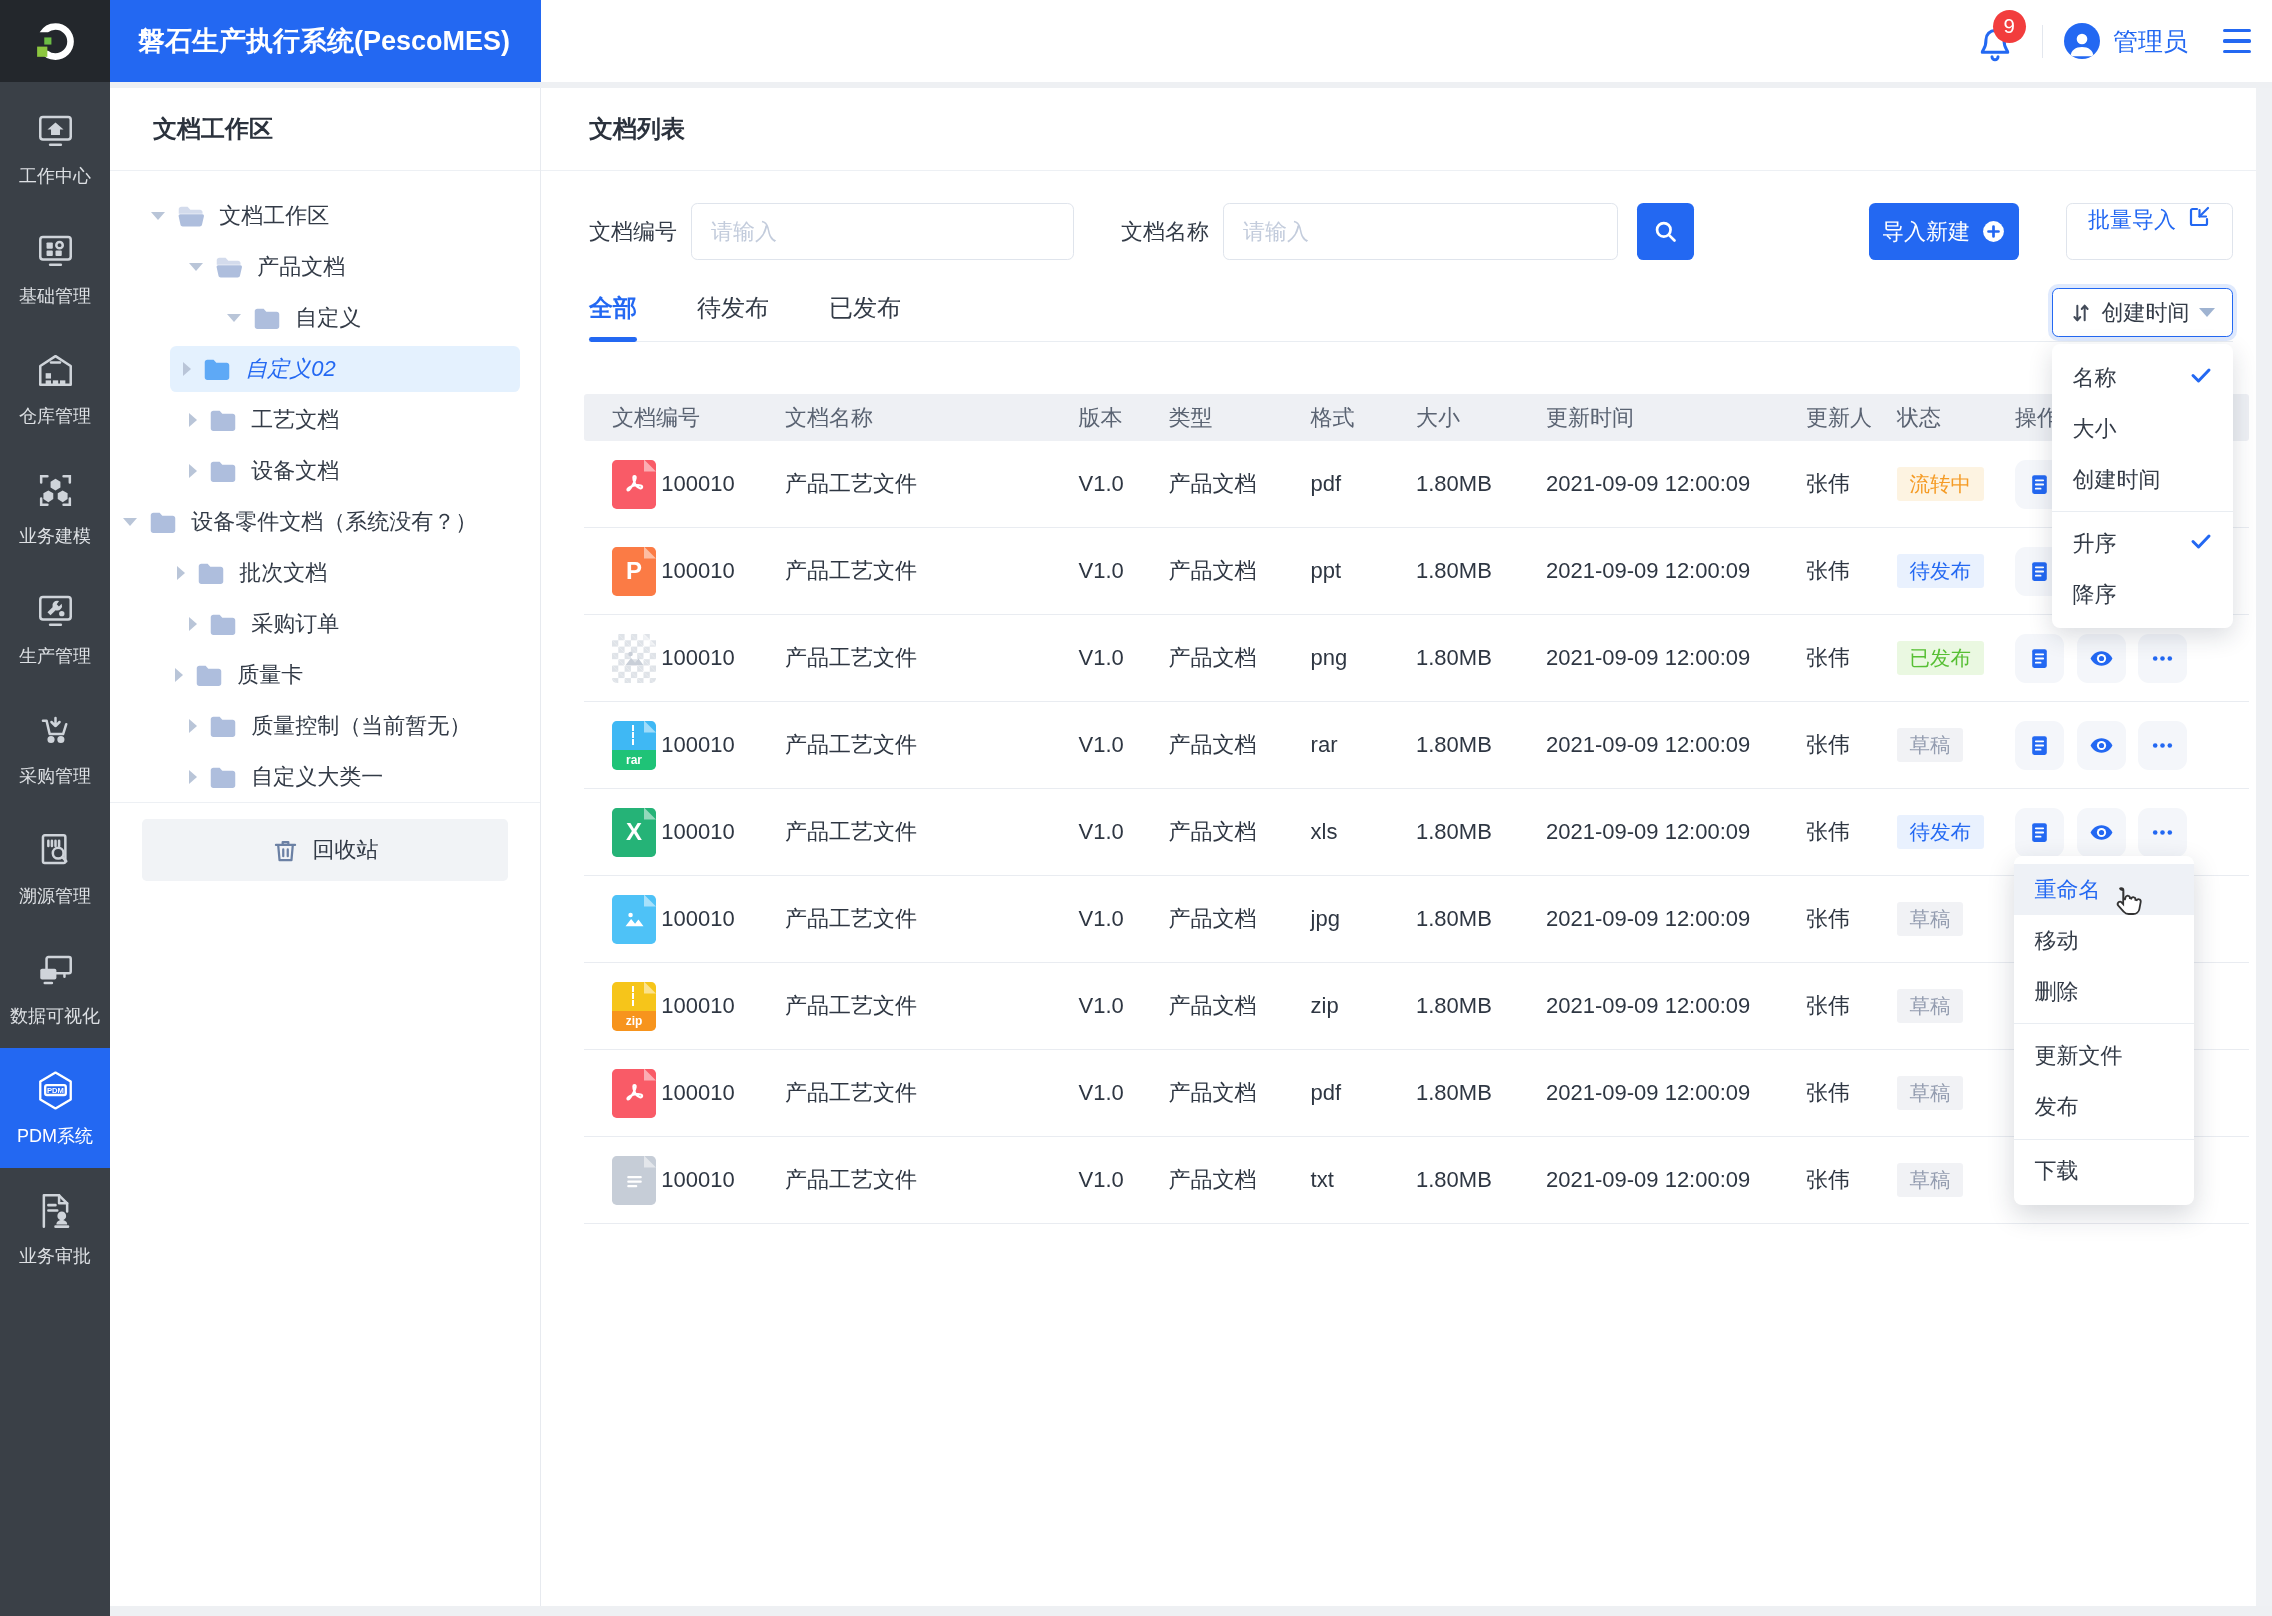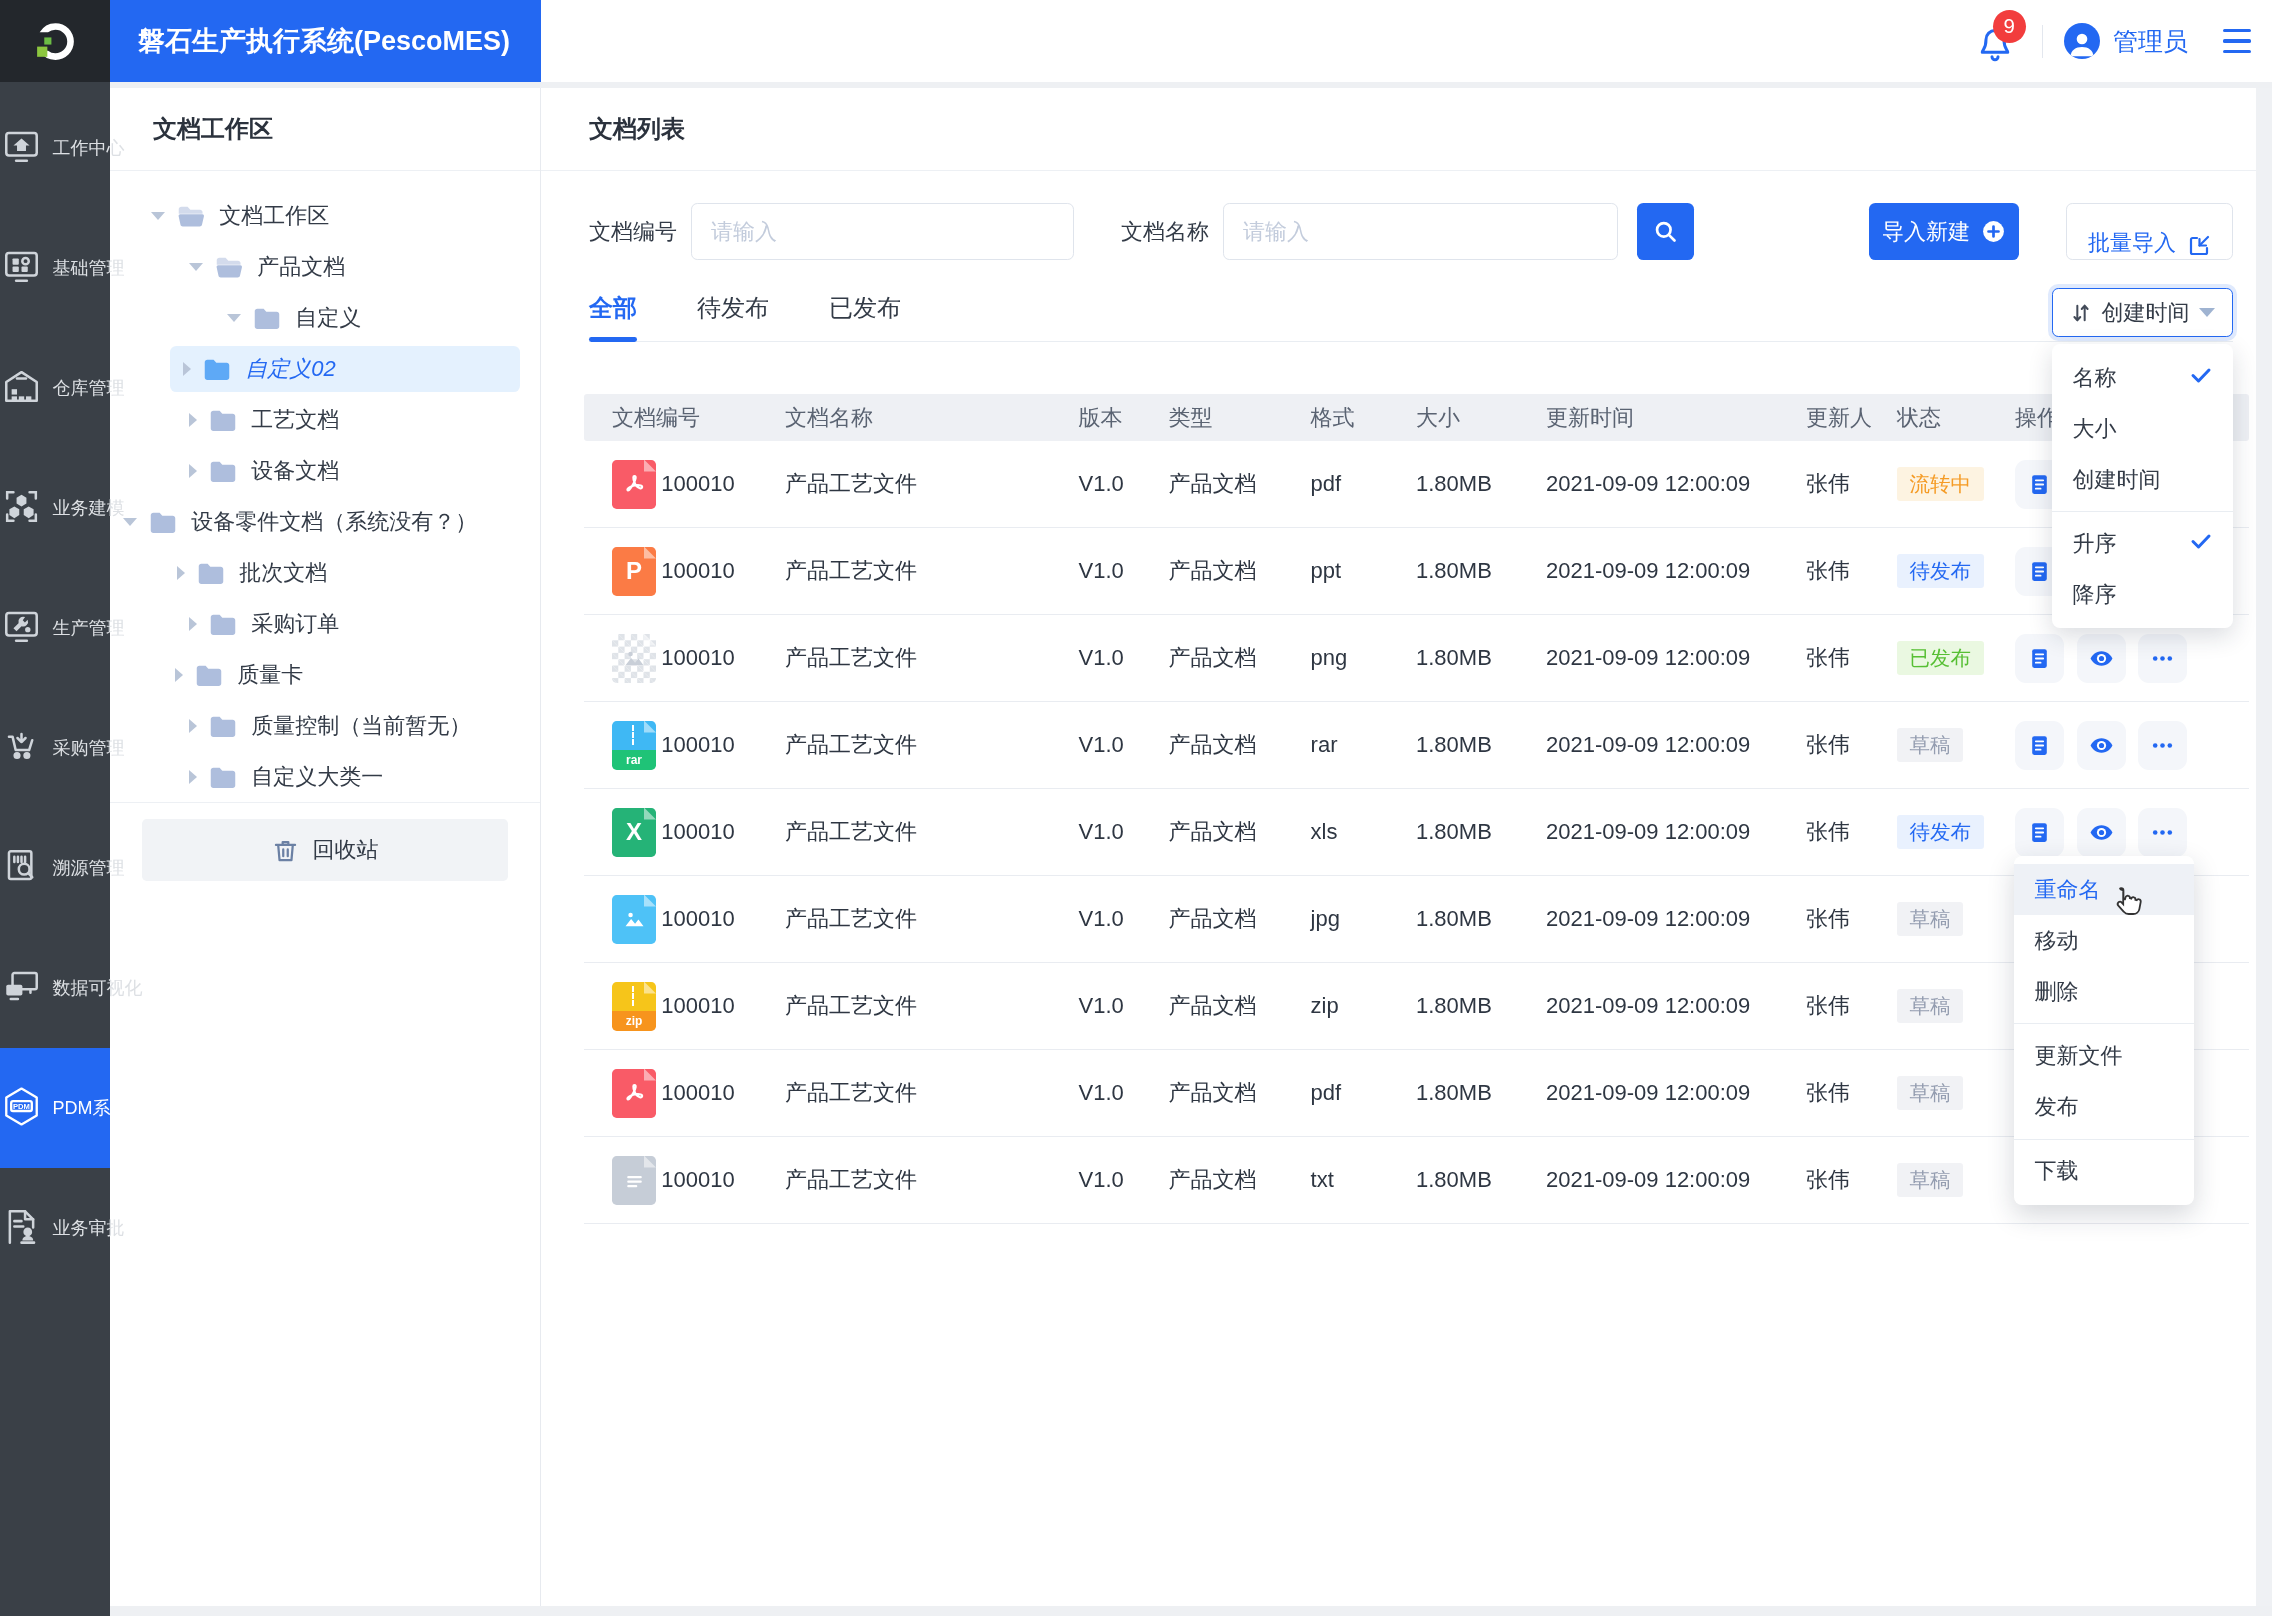--- a/index.html
+++ b/index.html
@@ -14,21 +14,21 @@
   .bell>svg{width:36px;height:36px;position:absolute;left:0;bottom:0}
   .nbadge{position:absolute;top:-11px;left:16px;min-width:33px;height:33px;border-radius:16.6px;background:#f23d3d;color:#fff;font-size:20.5px;display:flex;align-items:center;justify-content:center}
   .tb-sep{width:0.8px;height:33px;background:#e3e7ee;margin-right:22px}
   .avatar{width:36px;height:36px;border-radius:50%;background:#2368f2;overflow:hidden;display:flex;align-items:flex-end;justify-content:center;margin-right:12.6px;cursor:pointer}
   .avatar svg{width:32px;height:32px}
   .uname{color:#2368f2;font-size:25px;margin-right:35px;cursor:pointer}
   .burger{display:flex;flex-direction:column;gap:7px;cursor:pointer}
   .burger i{display:block;width:28px;height:3.2px;background:#2368f2;border-radius:1.6px}
   
   .sidebar{position:absolute;left:0;top:82px;width:110px;height:1534px;background:#3a4047;padding-top:6.3px;box-sizing:border-box;z-index:6}
-  .side-item{height:120px;display:flex;flex-direction:row;align-items:center;justify-content:space-between;gap:9.5px;cursor:pointer}
+  .side-item{height:120px;display:flex;flex-direction:column;align-items:center;justify-content:center;gap:9.5px;cursor:pointer}
   .side-item svg{width:43px;height:43px}
   .side-label{font-size:18px;color:#dde0e4;white-space:nowrap}
   .side-item.active{background:#2368f2}
   .side-item.active .side-label{color:#fff}
   
   .tree-panel{position:absolute;left:110px;top:88px;width:431px;height:1518px;background:#fff;border-right:0.8px solid #e7eaef;box-sizing:border-box;z-index:5}
   .tree-head{height:82px;border-bottom:0.8px solid #edf0f4;display:flex;align-items:center;padding-left:43px;font-size:24px;font-weight:bold;color:#2b323d}
   .tree-nodes{padding-top:19px}
   .tree-node{height:51px;display:flex;align-items:center;box-sizing:border-box;cursor:pointer}
   .tn-inner{display:flex;align-items:center;height:46px;padding:0 12.6px;border-radius:6.3px}
@@ -50,21 +50,21 @@
   .toolbar{position:absolute;left:48px;top:115px;height:57px;display:flex;align-items:center}
   .f-label{font-size:22px;color:#333b47;white-space:nowrap}
   .f-input{height:57px;border:0.8px solid #dfe4ec;border-radius:6.3px;font-size:22px;padding:0 19px;box-sizing:border-box;color:#333;outline:none;font-family:inherit;background:#fff}
   .f-input::placeholder{color:#c3ccdc}
   #inp-code{width:383px;margin-left:14px;margin-right:47px}
   #inp-name{width:395px;margin-left:14px;margin-right:19px}
   .search-btn{width:57px;height:57px;border:none;border-radius:6.3px;background:#2368f2;display:flex;align-items:center;justify-content:center;cursor:pointer}
   .search-btn svg{width:27px;height:27px}
   .btn-primary{position:absolute;top:115px;right:253px;width:150px;height:57px;background:#2368f2;color:#fff;border:none;border-radius:6.3px;font-size:22px;display:flex;align-items:center;justify-content:center;gap:11px;cursor:pointer;font-family:inherit;white-space:nowrap}
   .btn-primary svg{width:25px;height:25px}
-  .btn-outline{position:absolute;top:115px;right:39px;width:167px;height:57px;background:#fff;color:#2368f2;border:0.8px solid #dfe4ec;border-radius:6.3px;font-size:22px;display:flex;align-items:flex-end;justify-content:center;gap:11px;cursor:pointer;font-family:inherit;white-space:nowrap}
+  .btn-outline{position:absolute;top:115px;right:39px;width:167px;height:57px;background:#fff;color:#2368f2;border:0.8px solid #dfe4ec;border-radius:6.3px;font-size:22px;display:flex;align-items:flex-start;justify-content:center;gap:11px;cursor:pointer;font-family:inherit;white-space:nowrap}
   .btn-outline svg{width:24px;height:24px}
   .tabs{position:absolute;left:48px;right:39px;top:187px;height:66px;border-bottom:0.8px solid #e9edf2;display:flex;gap:60px}
   .tab{font-size:24px;color:#333b47;display:flex;align-items:center;position:relative;cursor:pointer}
   .tab.active{color:#2368f2;font-weight:bold}
   .tab.active::after{content:'';position:absolute;left:0;right:0;bottom:-0.8px;height:4.7px;background:#2368f2;border-radius:2.4px}
   .sort-btn{position:absolute;top:200px;right:39px;width:181px;height:49px;background:#fff;border:1.6px solid #2368f2;border-radius:6.3px;box-shadow:0 0 0 4px rgba(35,104,242,.14);display:flex;align-items:center;justify-content:center;gap:9.5px;font-size:22px;color:#333b47;cursor:pointer;z-index:25;font-family:inherit;box-sizing:border-box;white-space:nowrap}
   .sort-btn svg{width:22px;height:22px}
   .sort-caret{width:0;height:0;border-left:8px solid transparent;border-right:8px solid transparent;border-top:9.5px solid #9fb3d1}
   .sort-menu{position:absolute;top:256px;right:39px;width:181px;background:#fff;border-radius:8px;box-shadow:0 8px 24px rgba(25,39,60,.16);padding:8px 0;z-index:30;box-sizing:border-box}
   .sm-item{height:51px;display:flex;align-items:center;justify-content:space-between;padding:0 20.5px;font-size:22px;color:#333b47;cursor:pointer}

